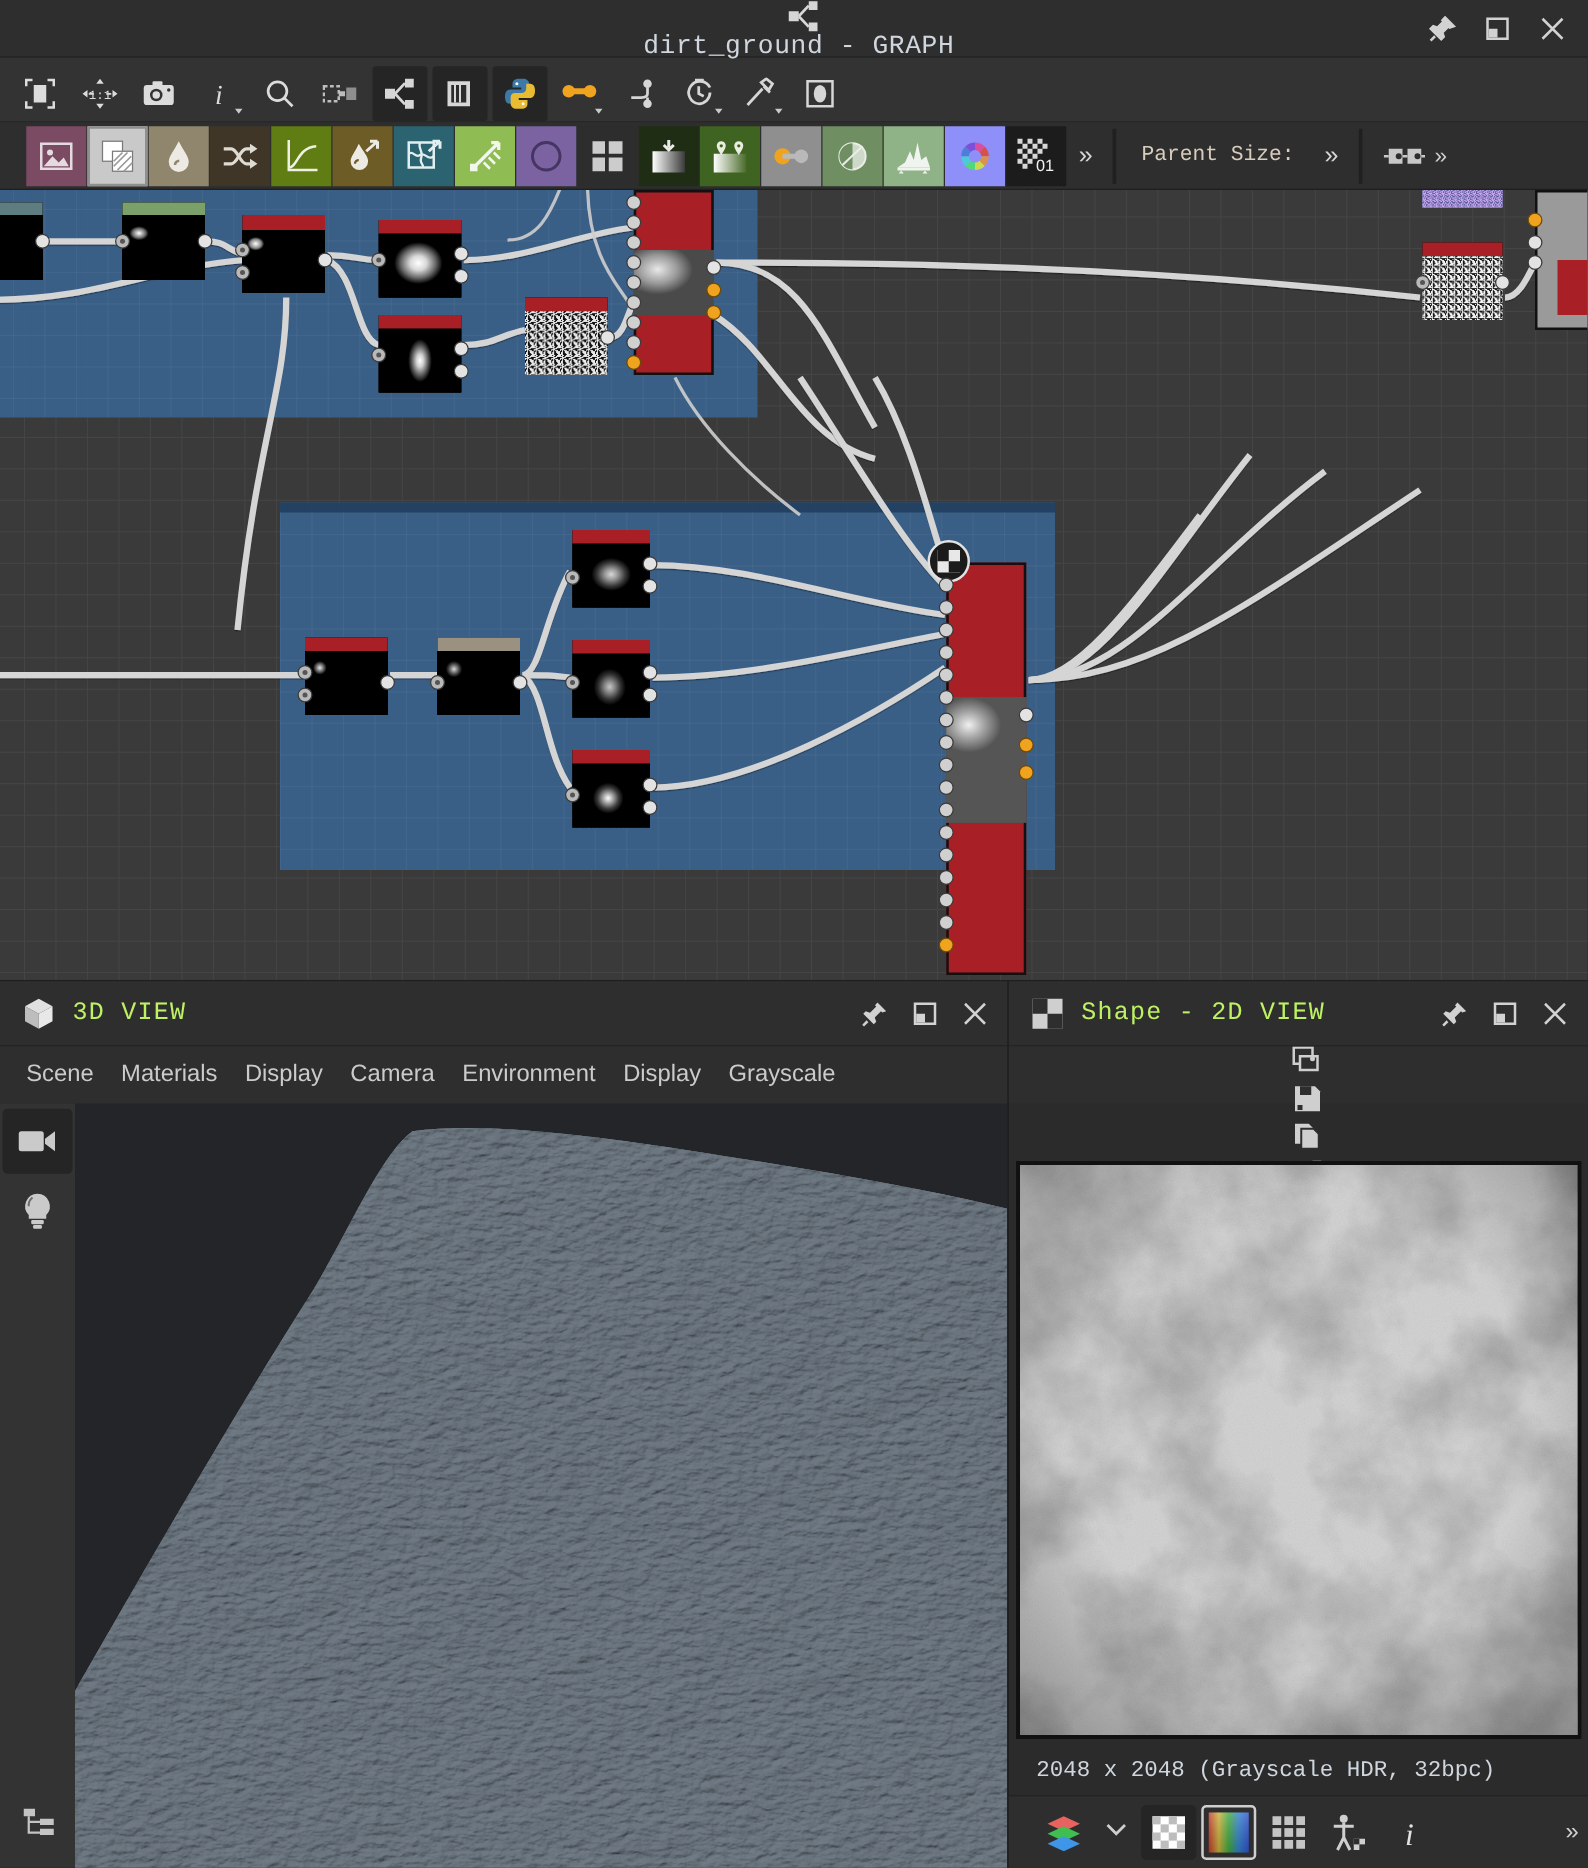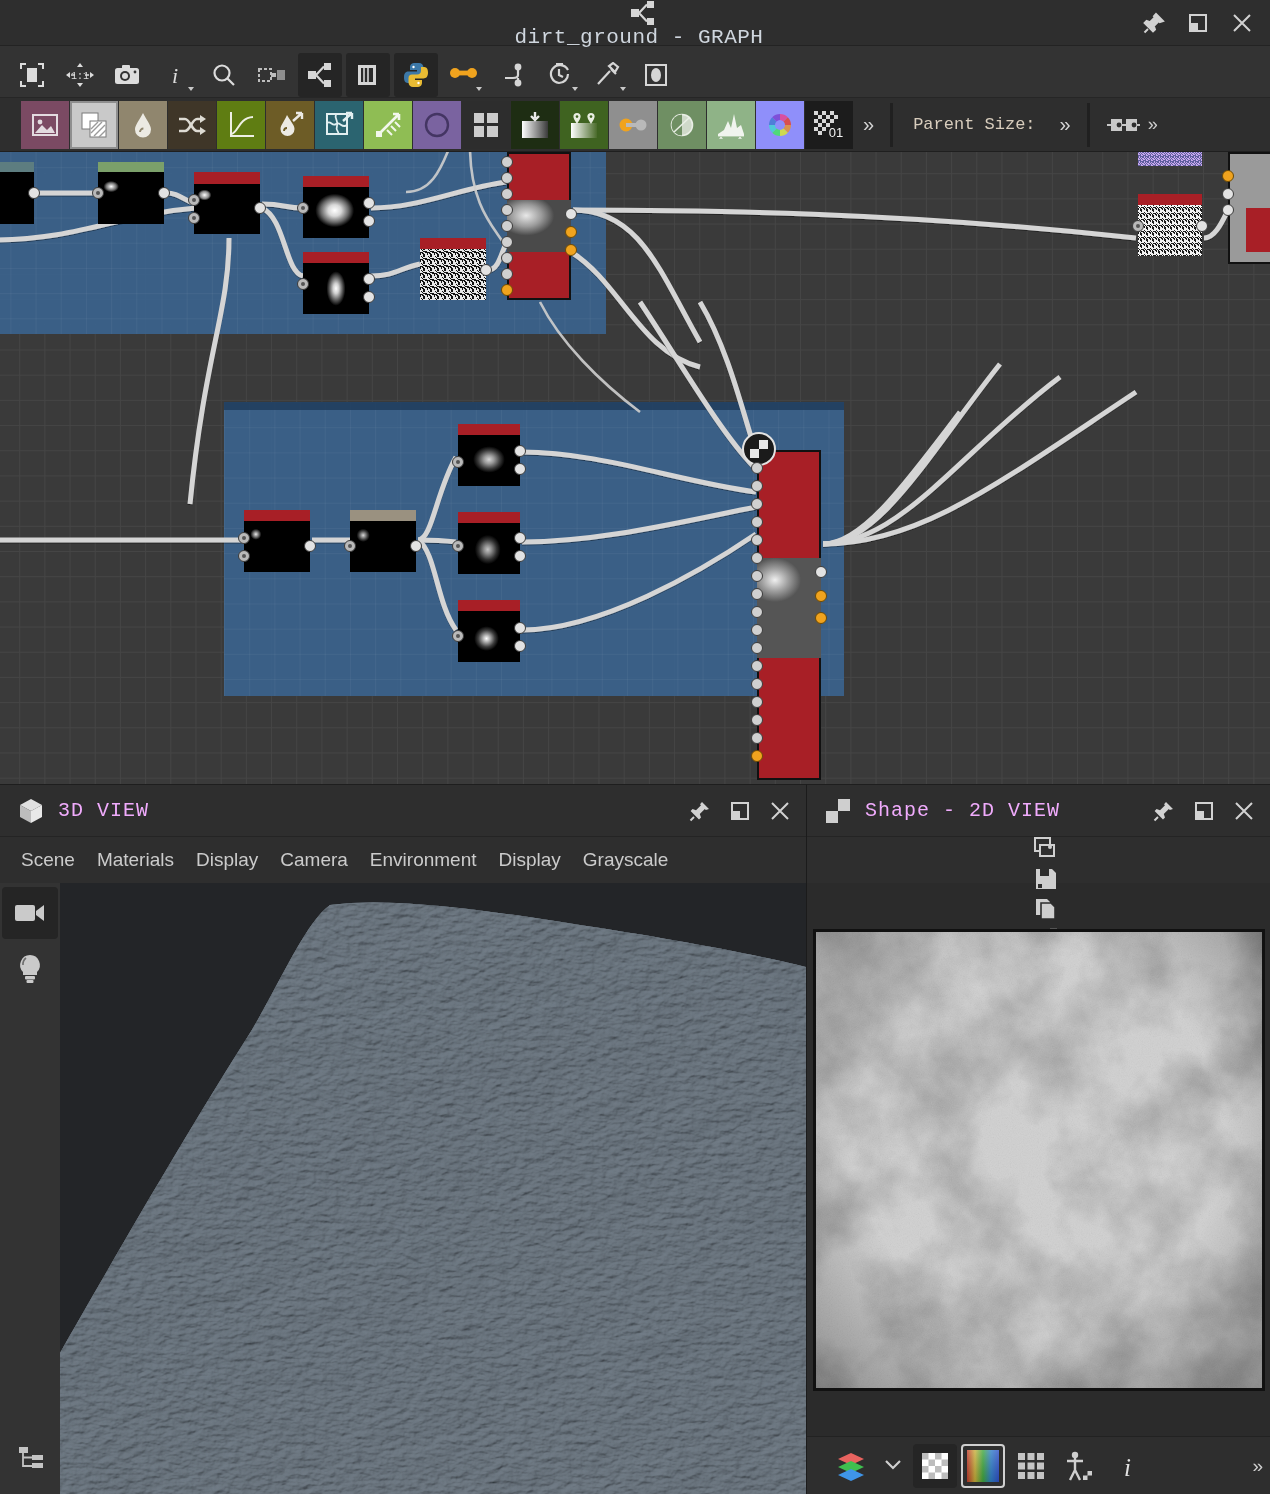--- a/index.html
+++ b/index.html
@@ -85,21 +85,21 @@
   .badge-check {
     position:absolute; width:34px;height:34px;border-radius:50%;
     background:#1b1b1b; border:2px solid #e2e2e2; display:flex;align-items:center;justify-content:center;
   }
   svg.links { position:absolute; left:0; top:0; width:1270px; height:632px; pointer-events:none; }
 
   
   #view3d { position:absolute; left:0; top:784px; width:806px; height:710px; background:#2b2b2b; border-top:1px solid #1e1e1e; }
   .panel-head { height:52px; background:#2e2e2e; display:flex; align-items:center; position:relative; border-bottom:1px solid #242424;}
   .panel-head .ph-icon { width:34px; margin-left:14px; display:flex;align-items:center;justify-content:center;}
-  .panel-head .ph-title { font-family:"Liberation Mono", monospace; font-size:20px; color:#f0abfc; margin-left:10px; letter-spacing:1px;}
+  .panel-head .ph-title { font-family:"Liberation Mono", monospace; font-size:20px; color:#bef264; margin-left:10px; letter-spacing:1px;}
   .panel-head .ph-btns { position:absolute; right:6px; top:0; height:52px; display:flex; align-items:center; }
   .menu3d { height:46px; background:#2e2e2e; display:flex; align-items:center; gap:0px; padding-left:10px; }
   .menu3d .mi { font-size:19px; color:#cbcbcb; padding: 6px 11px; }
   #v3d-left { position:absolute; left:0; top:98px; width:60px; bottom:0; background:#333333; }
   .v3d-tool { width:56px;height:52px;margin:4px 2px; display:flex;align-items:center;justify-content:center;border-radius:4px; }
   .v3d-tool.active { background:#252525; }
   #v3d-canvas { position:absolute; left:60px; top:98px; right:0; bottom:0; background:#232528; overflow:hidden; }
 
   
   #view2d { position:absolute; left:806px; top:784px; width:464px; height:710px; background:#2b2b2b;
@@ -937,20 +937,23 @@
       <rect width="446" height="456" filter="url(#cloudf)"></rect>
       <rect width="446" height="456" filter="url(#grainf)" opacity="0.16"></rect>
       <radialGradient id="vig" cx="0.5" cy="0.45" r="0.75">
         <stop offset="0.55" stop-color="#000" stop-opacity="0"></stop>
         <stop offset="1" stop-color="#000" stop-opacity="0.32"></stop>
       </radialGradient>
       <rect width="446" height="456" fill="url(#vig)"></rect>
     </svg>
   </div>
 
+  <div class="status2d">
+    <span>2048 x 2048 (Grayscale HDR, 32bpc)</span>
+  </div>
 
   <div class="bottombar2d">
     <div class="bb-btn">
       <svg width="32" height="30" viewBox="0 0 32 30">
         <path d="M16 2 L29 8 L16 14 L3 8z" fill="#e8635f"></path>
         <path d="M16 10 L29 16 L16 22 L3 16z" fill="#3fbf4f"></path>
         <path d="M16 18 L29 24 L16 30 L3 24z" fill="#3f95e8"></path>
         </svg>
     </div>
     <div class="bb-chev">

